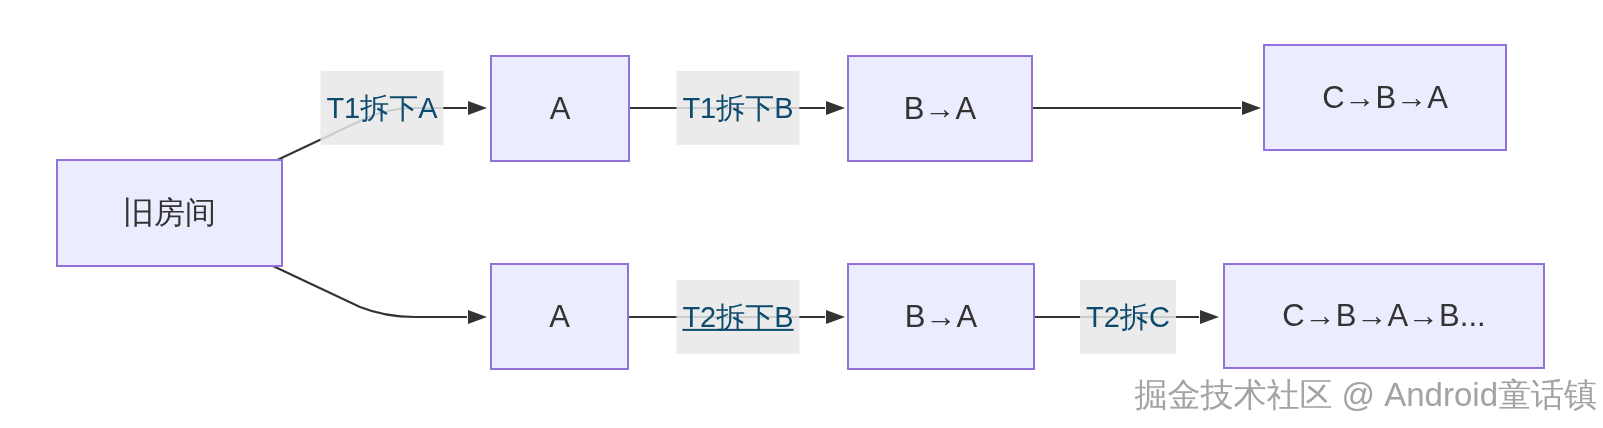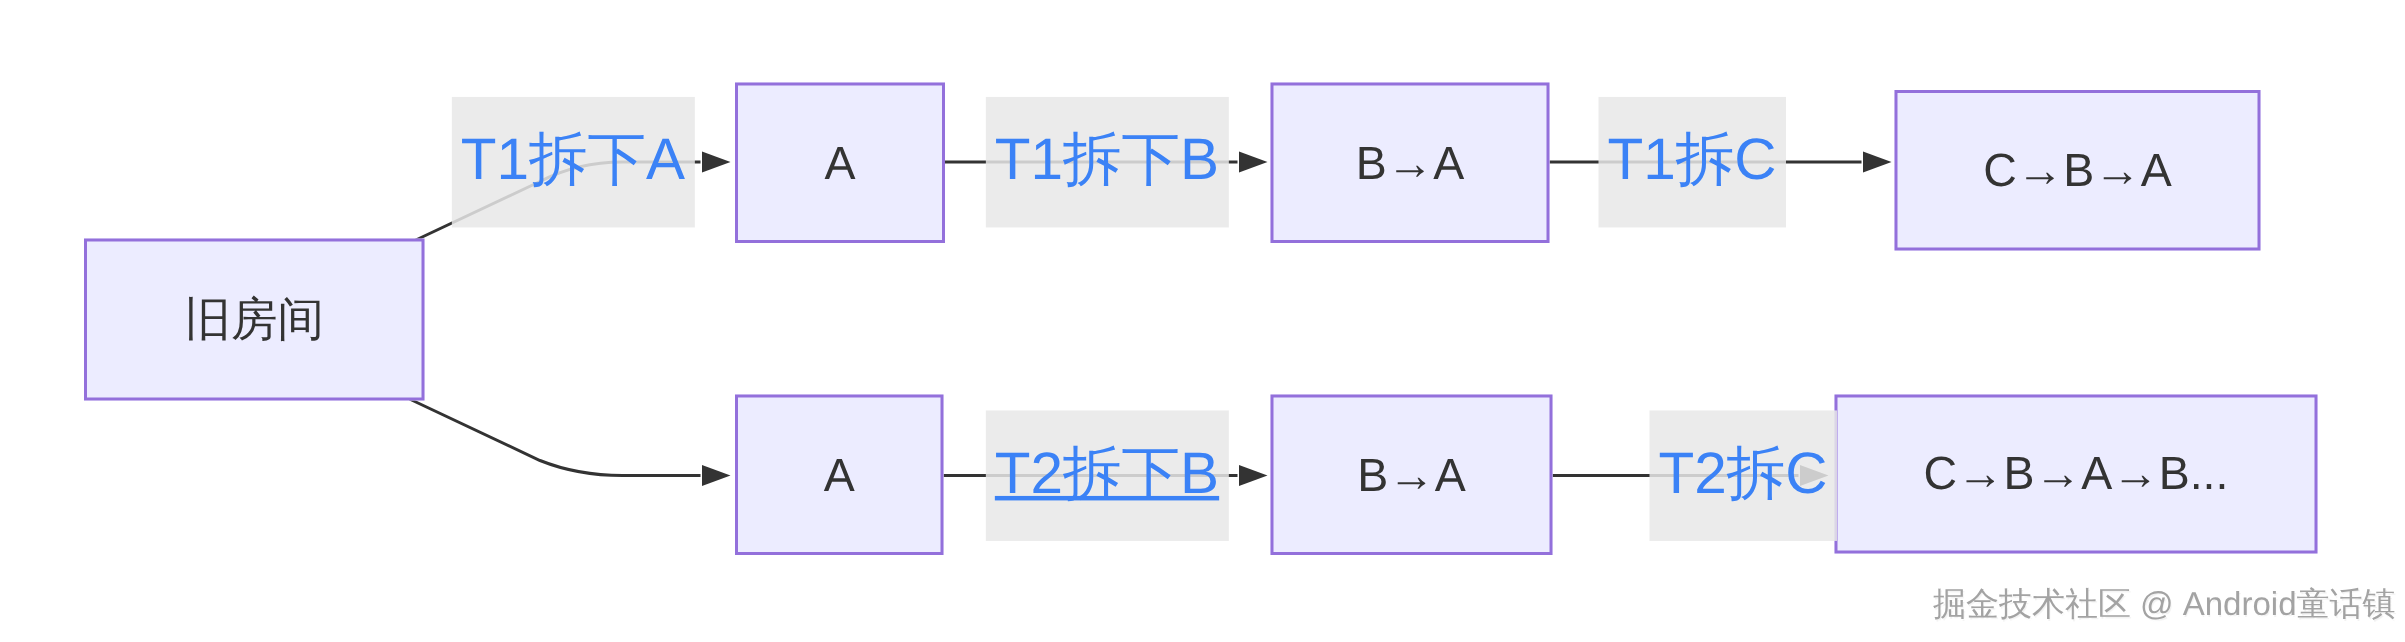--- a/index.html
+++ b/index.html
@@ -42,32 +42,32 @@
     justify-content: center;
     color: #333333;
     font-size: 31px;
     z-index: 1;
     white-space: nowrap;
   }
   .edge-label {
     position: absolute;
     transform: translate(-50%, -50%);
     background: rgba(232, 232, 232, 0.85);
-    color: #3b82f6;
-    font-size: 39px;
+    color: #0c4a6e;
+    font-size: 29px;
     padding: 19px 6px;
     z-index: 2;
     white-space: nowrap;
     line-height: 1.25;
   }
   .watermark {
     position: absolute;
     right: 6px;
     bottom: 10px;
-    font-size: 22px;
+    font-size: 33px;
     color: #a3a3a3;
     text-shadow: 2px 2px 1px #ffffff, 1px 1px 0 #f0f0f0;
     z-index: 3;
     white-space: nowrap;
   }
 </style>
 </head>
 <body>
 
 <div class="canvas">
@@ -90,28 +90,27 @@
     <polygon class="arrowhead" points="826,310 826,324 845,317"></polygon>
 
     <path class="edge-line" d="M1035,317 L1199,317"></path>
     <polygon class="arrowhead" points="1200,310 1200,324 1219,317"></polygon>
   </svg>
 
   <div class="node" style="left:56px; top:159px; width:227px; height:108px;">旧房间</div>
 
   <div class="node" style="left:490px; top:55px; width:140px; height:107px;">A</div>
   <div class="node" style="left:847px; top:55px; width:186px; height:107px;">B→A</div>
-  <div class="node" style="left:1263px; top:60px; width:244px; height:107px;">C→B→A</div>
+  <div class="node" style="left:1263px; top:44px; width:244px; height:107px;">C→B→A</div>
 
   <div class="node" style="left:490px; top:263px; width:139px; height:107px;">A</div>
   <div class="node" style="left:847px; top:263px; width:188px; height:107px;">B→A</div>
   <div class="node" style="left:1223px; top:263px; width:322px; height:106px;">C→B→A→B...</div>
 
   <div class="edge-label" style="left:382px; top:108px;">T1拆下A</div>
   <div class="edge-label" style="left:738px; top:108px;text-align:center;">T1拆下B</div>
-  <div class="edge-label" style="left:1128px; top:108px;">T1拆C</div>
 
   <div class="edge-label" style="left:738px; top:317px;text-decoration:underline;">T2拆下B</div>
-  <div class="edge-label" style="left:1128px; top:317px;margin-left:34px;">T2拆C</div>
+  <div class="edge-label" style="left:1128px; top:317px;">T2拆C</div>
 
   <div class="watermark">掘金技术社区 @ Android童话镇</div>
 
 </div>
 
 </body></html>

